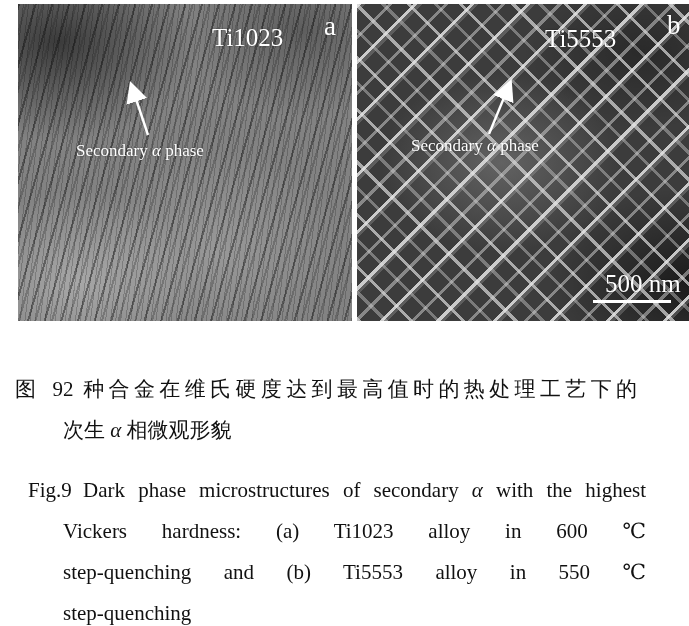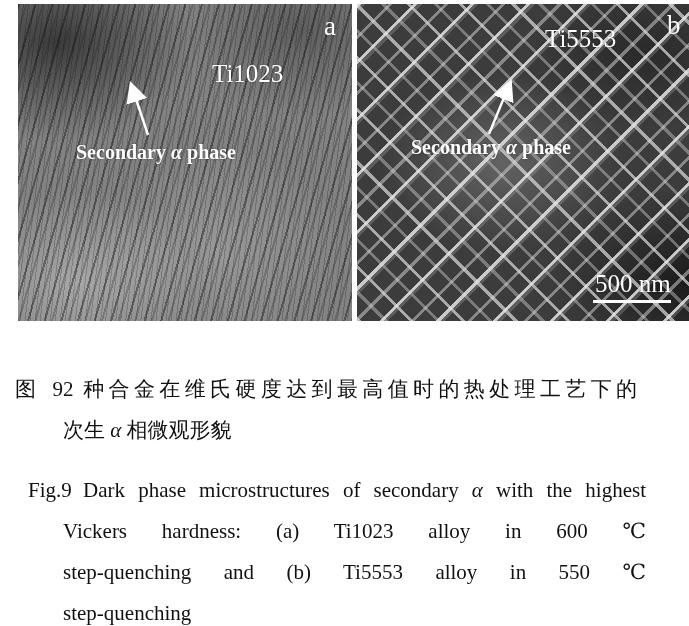--- a/index.html
+++ b/index.html
@@ -34,22 +34,22 @@
   }
   .corner-letter{
     position:absolute;color:#ffffff;font-size:27px;line-height:1;
     text-shadow:0 0 2px rgba(0,0,0,.35);
   }
   .alloy-label{
     position:absolute;color:#ffffff;font-size:25px;line-height:1;
     text-shadow:0 0 2px rgba(0,0,0,.4);white-space:nowrap;
   }
   .annotation{
-    position:absolute;color:#ffffff;font-size:20px;line-height:1;
-    text-shadow:0 0 2px rgba(0,0,0,.45);white-space:nowrap;font-weight:bold;
+    position:absolute;color:#ffffff;font-size:17px;line-height:1;
+    text-shadow:0 0 2px rgba(0,0,0,.45);white-space:nowrap;
   }
   .annotation i{font-style:italic;}
   .arrow-svg{position:absolute;left:0;top:0;pointer-events:none;}
   .scalebar-text{
     position:absolute;color:#ffffff;font-size:25px;line-height:1;white-space:nowrap;
     text-shadow:0 0 2px rgba(0,0,0,.45);
   }
   .scalebar-line{position:absolute;background:#ffffff;height:3px;}
   
   .cap{position:absolute;color:#111111;}
@@ -74,38 +74,38 @@
 
 <div class="panel panel-a">
   <svg class="arrow-svg" width="334" height="317" viewBox="0 0 334 317">
     <defs>
       <marker id="ah-a" markerWidth="9" markerHeight="9" refX="5" refY="4.5" orient="auto">
         <path d="M0,0 L9,4.5 L0,9 z" fill="#ffffff"></path>
       </marker>
     </defs>
     <line x1="130" y1="131" x2="115" y2="86" stroke="#ffffff" stroke-width="2.4" marker-end="url(#ah-a)"></line>
   </svg>
-  <span class="alloy-label" style="left:194px;top:21px;margin-top:36px;">Ti1023</span>
+  <span class="alloy-label" style="left:194px;top:21px;">Ti1023</span>
   <span class="corner-letter" style="left:306px;top:9px;">a</span>
   <span class="annotation" style="left:58px;top:138px;"><span>Secondary </span><i class="alpha">α</i><span> phase</span></span>
 </div>
 
 <div class="panel panel-b">
   <svg class="arrow-svg" width="332" height="317" viewBox="0 0 332 317">
     <defs>
       <marker id="ah-b" markerWidth="9" markerHeight="9" refX="5" refY="4.5" orient="auto">
         <path d="M0,0 L9,4.5 L0,9 z" fill="#ffffff"></path>
       </marker>
     </defs>
     <line x1="132" y1="130" x2="151" y2="84" stroke="#ffffff" stroke-width="2.4" marker-end="url(#ah-b)"></line>
   </svg>
   <span class="alloy-label" style="left:188px;top:22px;">Ti5553</span>
   <span class="corner-letter" style="left:310px;top:8px;">b</span>
   <span class="annotation" style="left:54px;top:133px;"><span>Secondary </span><i class="alpha">α</i><span> phase</span></span>
-  <span class="scalebar-text" style="left:238px;top:267px;">500 nm</span>
+  <span class="scalebar-text" style="left:248px;top:267px;">500 nm</span>
   <div class="scalebar-line" style="left:236px;top:296px;width:78px;"></div>
 </div>
 
 <div class="cap cap-zh">
   <div class="cap-line cap-line1"><span class="cap-label">图 9</span><span>2 种合金在维氏硬度达到最高值时的热处理工艺下的</span></div>
   <div class="cap-line cont"><span>次生 </span><i class="alpha">α</i><span> 相微观形貌</span></div>
 </div>
 
 <div class="cap cap-en">
   <div class="cap-line justified"><span class="cap-label">Fig.9</span><span>Dark phase microstructures of secondary </span><i class="alpha">α</i><span> with the highest</span></div>

